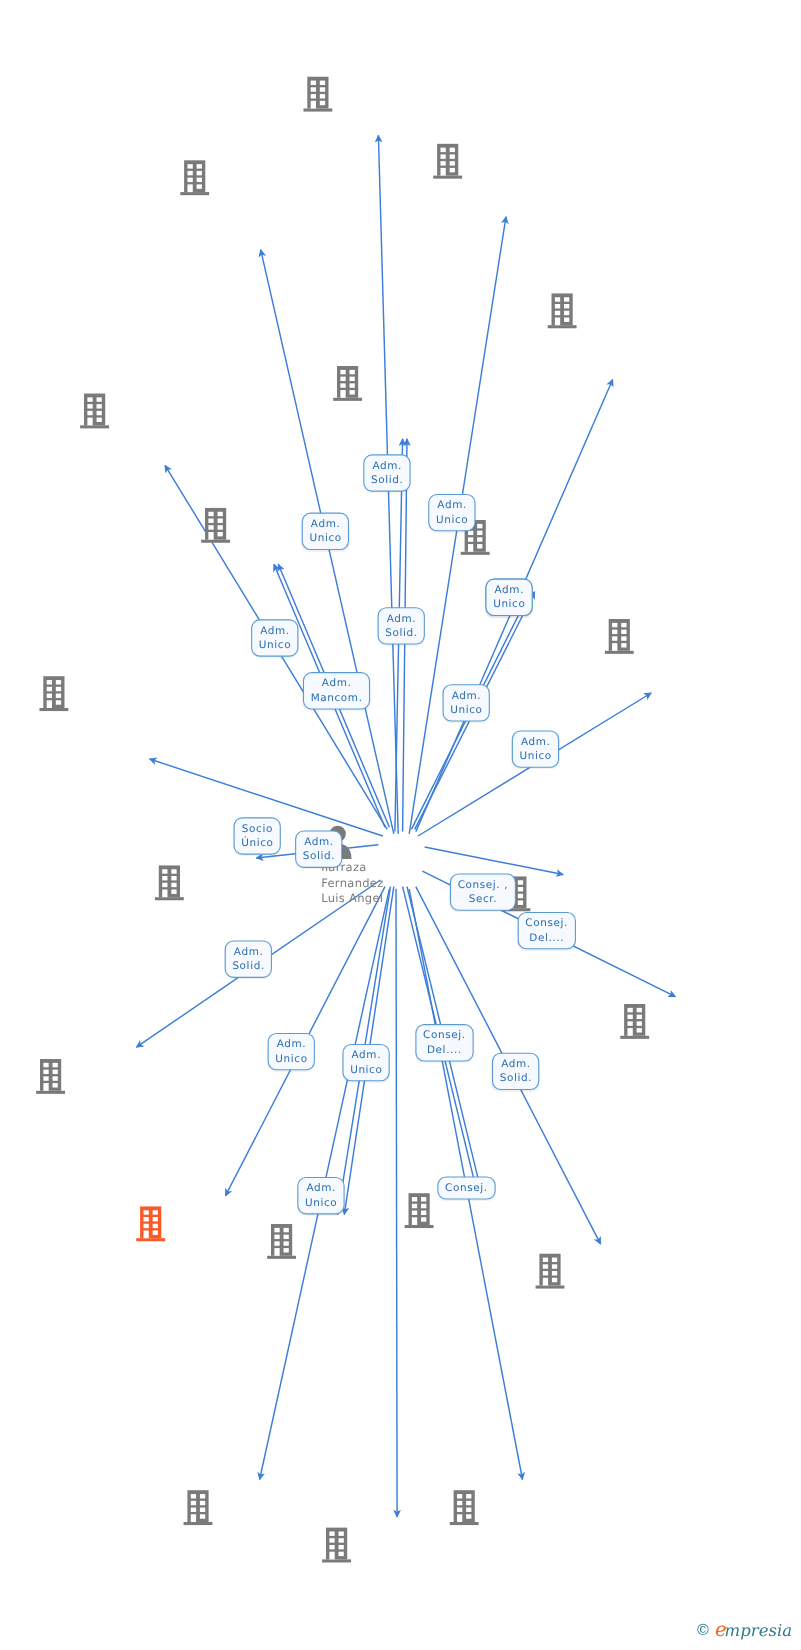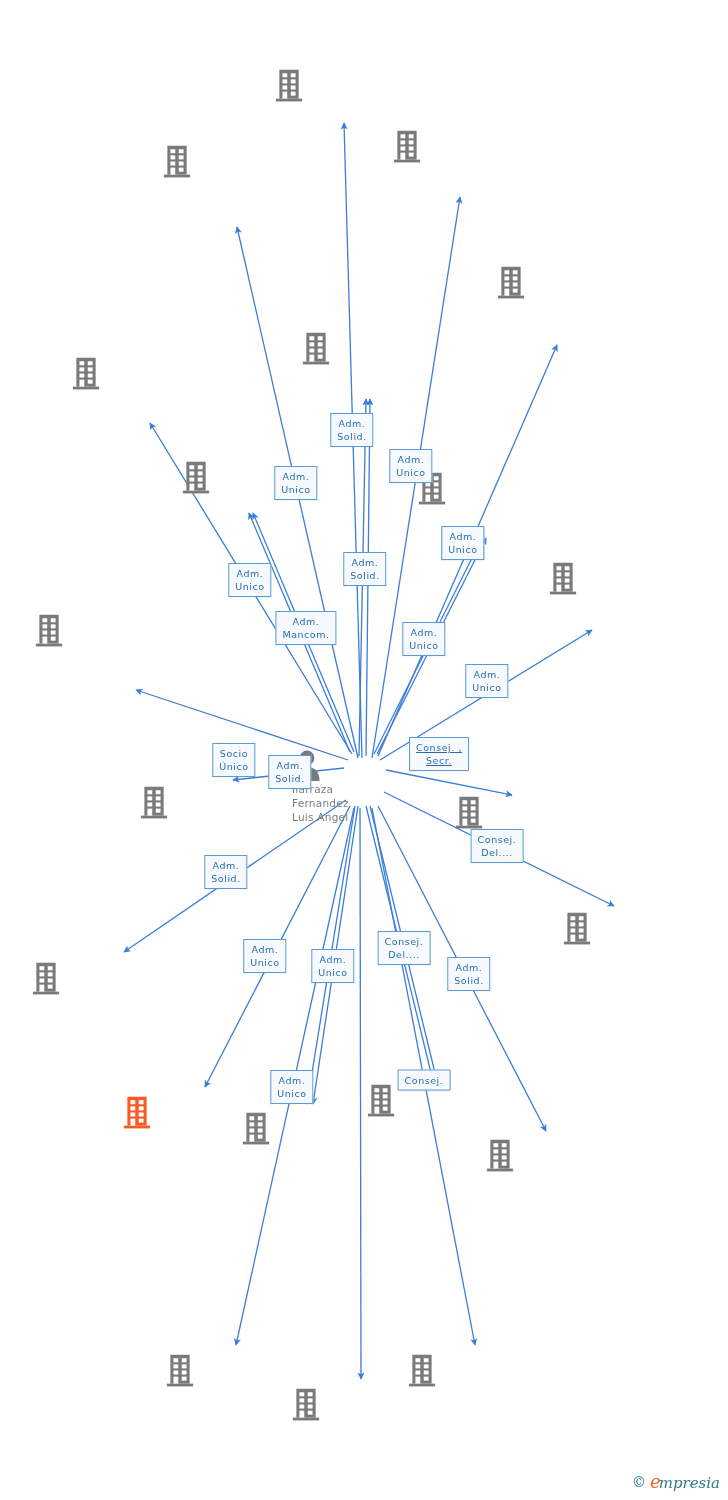--- a/index.html
+++ b/index.html
@@ -51,21 +51,21 @@
     color: #4a4a4a;
     font-weight: bold;
     font-size: 11.5px;
     letter-spacing: 0.3px;
   }
   .badge {
     position: absolute;
     transform: translate(-50%, -50%);
     background: #f6fafe;
     border: 1.3px solid #5b9bd5;
-    border-radius: 0;
+    border-radius: 8px;
     color: #2b6cb0;
     font-size: 9.5px;
     line-height: 13px;
     letter-spacing: 0.55px;
     padding: 3px 6px;
     text-align: center;
     white-space: pre-line;
     box-shadow: 0 1px 1px rgba(0,0,0,0.06);
   }
   .watermark {
@@ -478,21 +478,21 @@
       <div class="badge" style="left: 463px; top: 543px;">Adm.
 Unico</div>
       <div class="badge" style="left: 424px; top: 639px;">Adm.
 Unico</div>
       <div class="badge" style="left: 487px; top: 681px;">Adm.
 Unico</div>
       <div class="badge" style="left: 234px; top: 760px;">Socio
 Único</div>
       <div class="badge" style="left: 290px; top: 772px;">Adm.
 Solid.</div>
-      <div class="badge" style="left: 439px; top: 754px; text-decoration: underline;">Consej. ,
+      <div class="badge" style="left: 439px; top: 811px;">Consej. ,
 Secr.</div>
       <div class="badge" style="left: 497px; top: 846px;">Consej.
 Del....</div>
       <div class="badge" style="left: 226px; top: 872px;">Adm.
 Solid.</div>
       <div class="badge" style="left: 265px; top: 956px;">Adm.
 Unico</div>
       <div class="badge" style="left: 292px; top: 1087px;">Adm.
 Unico</div>
       <div class="badge" style="left: 333px; top: 966px;">Adm.

